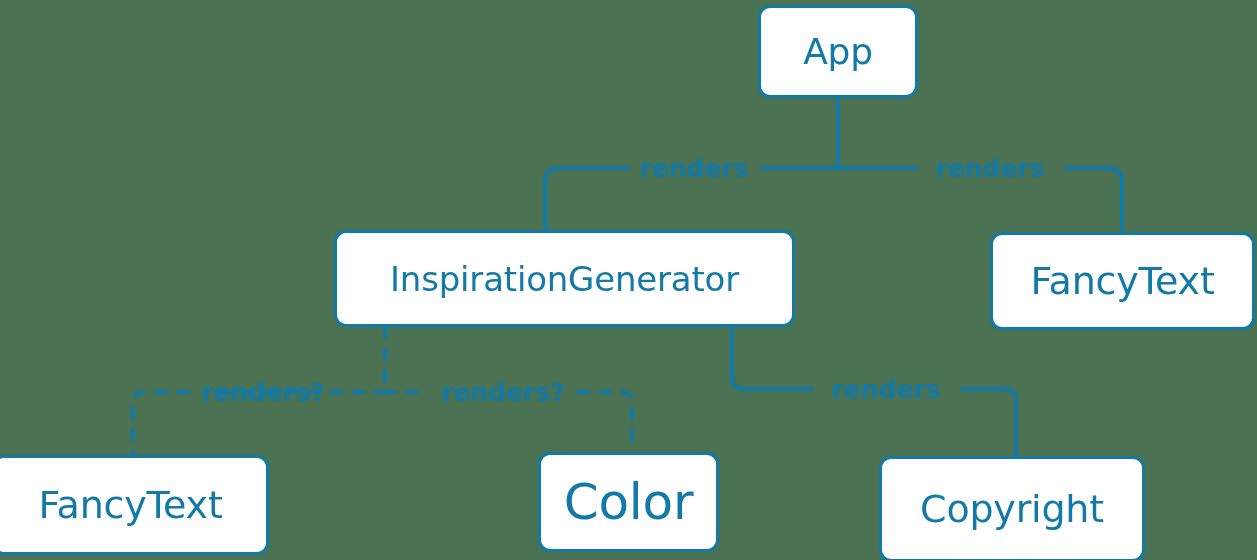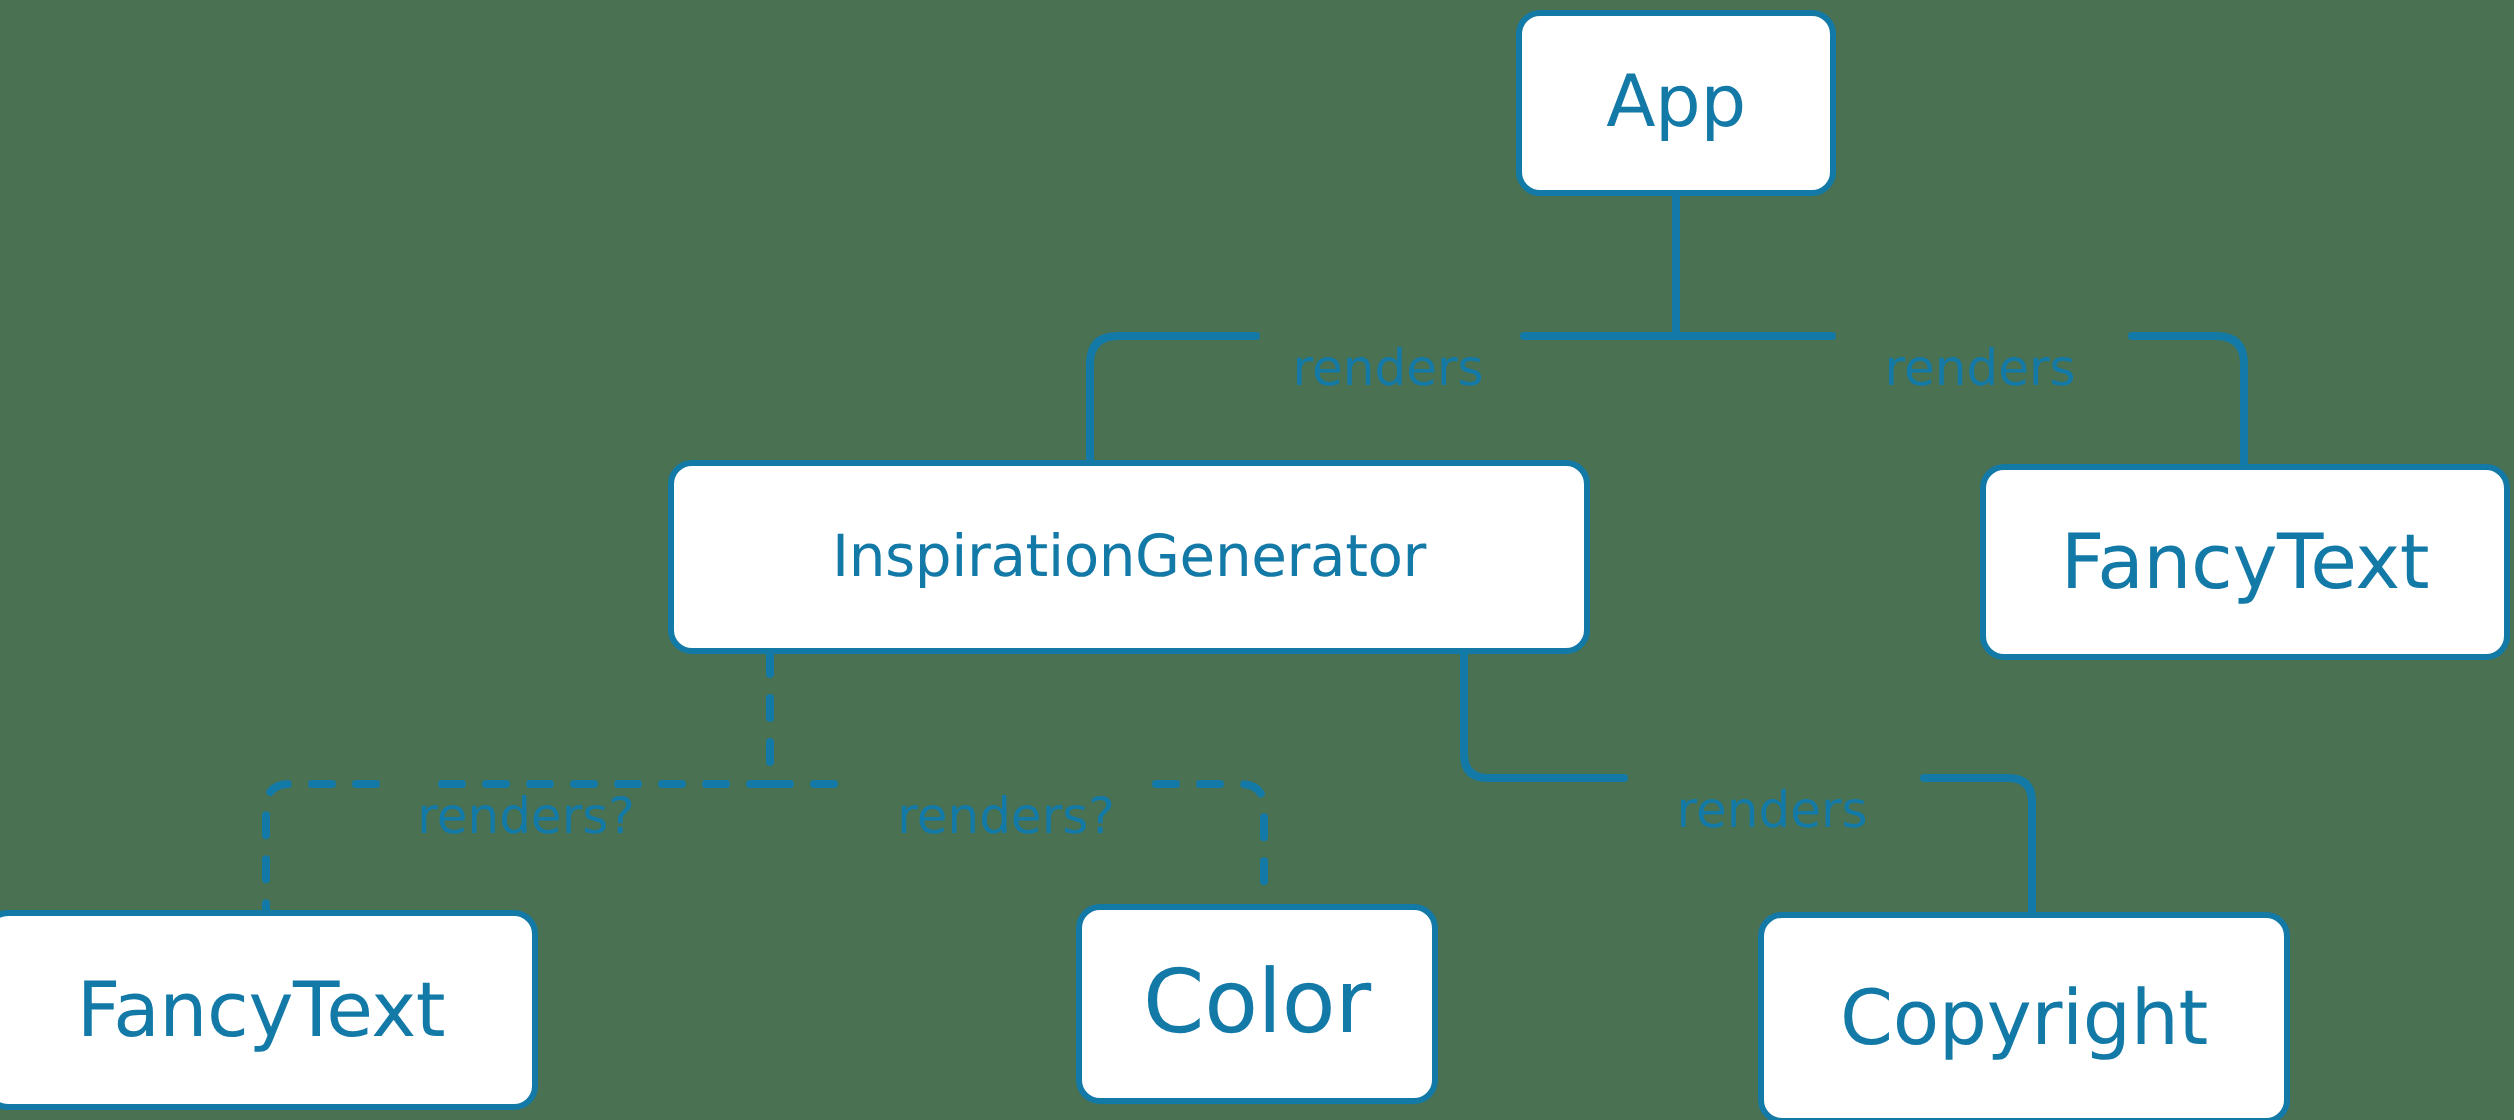--- a/index.html
+++ b/index.html
@@ -41,26 +41,25 @@
     white-space: nowrap;
   }
   .node-label {
     color: #1379a7;
     line-height: 1;
   }
   .edge-label {
     position: absolute;
     color: #1379a7;
     font-family: "DejaVu Sans", sans-serif;
-    font-weight: 400;
+    font-weight: 700;
     font-size: 25px;
     line-height: 1;
     white-space: nowrap;
     transform: translate(-50%, -50%);
-    margin-top: 16px;
   }
 </style>
 </head>
 <body>
 
 <div id="diagram-root">
 
   <svg id="edge-layer" width="1257" height="560" viewBox="0 0 1257 560" fill="none" xmlns="http://www.w3.org/2000/svg">
 
     <path d="M 838 98 L 838 158" stroke="#1379a7" stroke-width="4" stroke-linecap="round" fill="none"></path>
@@ -86,32 +85,32 @@
 
   <div class="edge-label" style="left:503px; top:392px;">renders?</div>
 
   <div class="edge-label" style="left:886px; top:389px;">renders</div>
 
   <div class="node" style="left:758px; top:5px; width:160px; height:93px;">
     <span class="node-label" style="font-size:36px;">App</span>
   </div>
 
   <div class="node" style="left:334px; top:230px; width:461px; height:97px;">
-    <span class="node-label" style="font-size:29px;">InspirationGenerator</span>
+    <span class="node-label" style="font-size:34px;">InspirationGenerator</span>
   </div>
 
   <div class="node" style="left:990px; top:232px; width:265px; height:98px;">
     <span class="node-label" style="font-size:38px;">FancyText</span>
   </div>
 
   <div class="node" style="left:-8px; top:455px; width:277px; height:100px;">
     <span class="node-label" style="font-size:38px;">FancyText</span>
   </div>
 
   <div class="node" style="left:538px; top:452px; width:181px; height:100px;">
-    <span class="node-label" style="font-size:44px;">Color</span>
+    <span class="node-label" style="font-size:50px;">Color</span>
   </div>
 
   <div class="node" style="left:879px; top:456px; width:266px; height:106px;text-align:center;">
     <span class="node-label" style="font-size:38px;">Copyright</span>
   </div>
 
 </div>
 
 </body></html>

